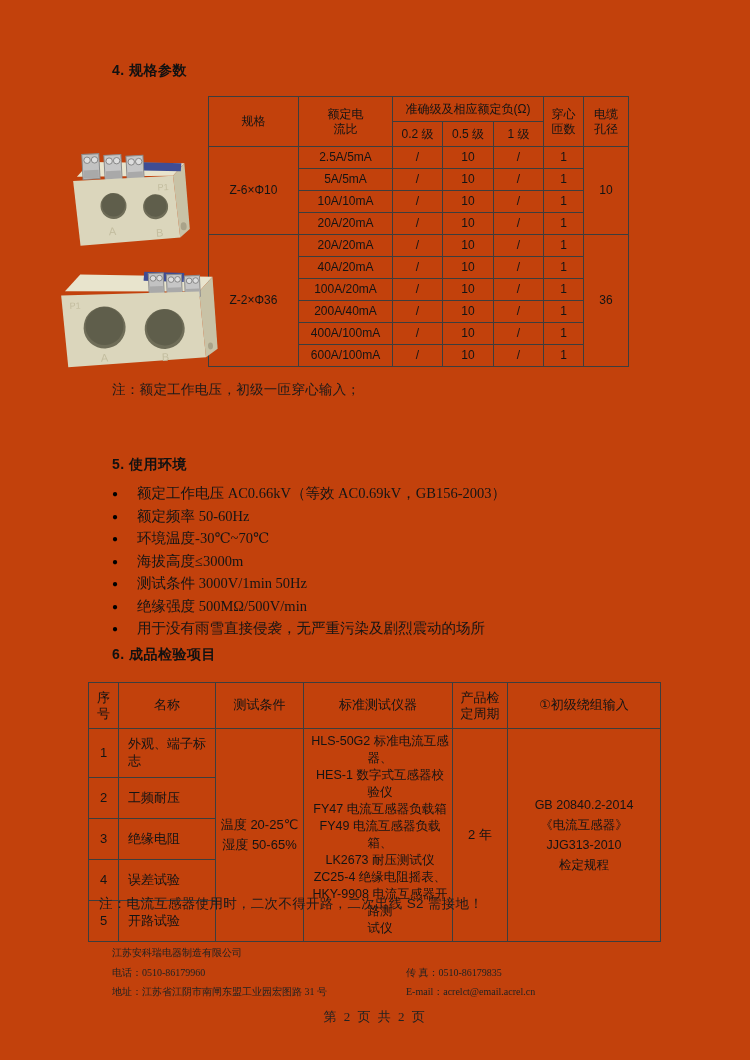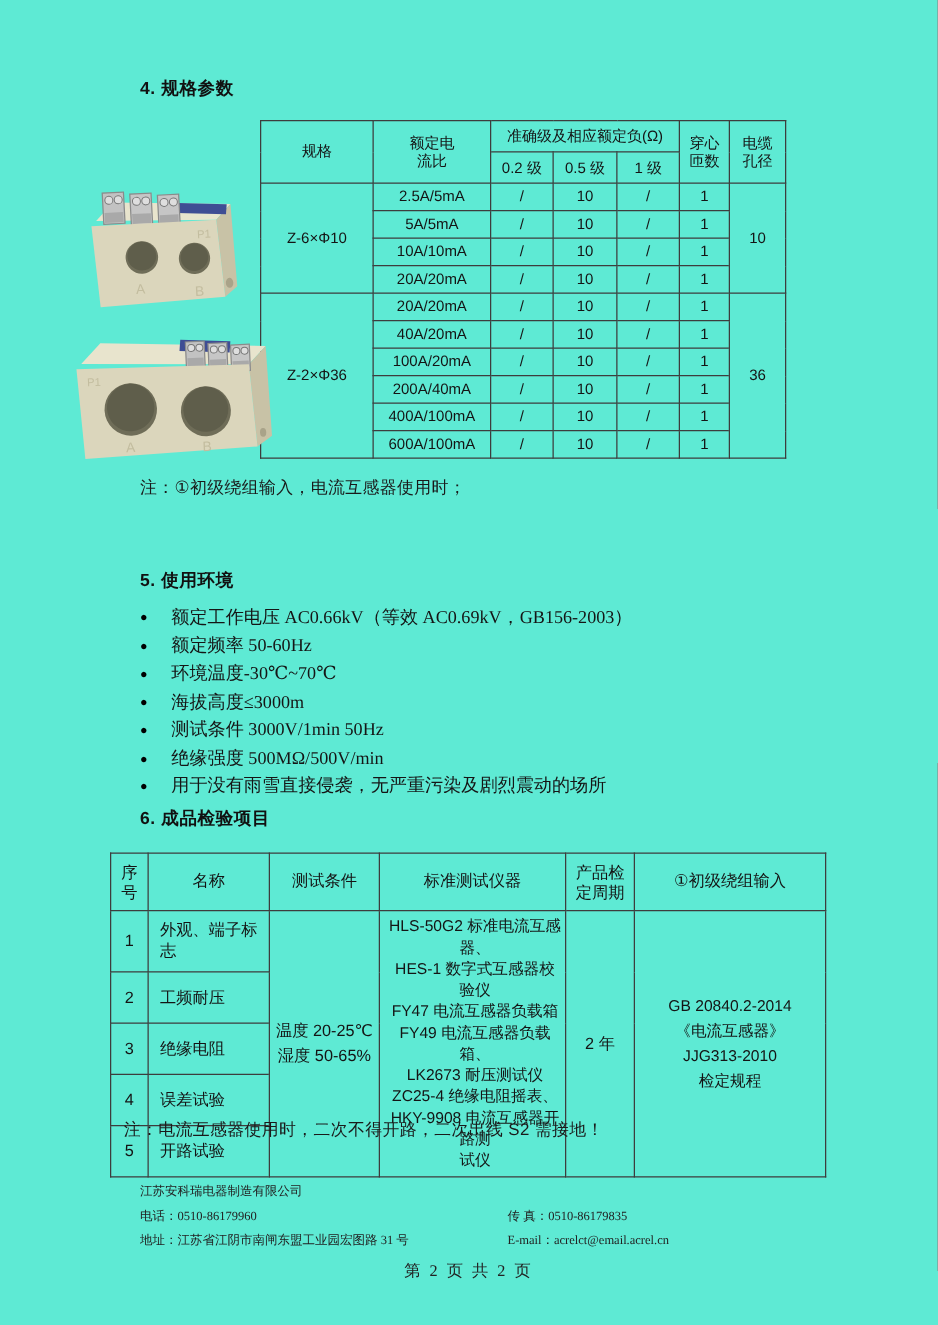--- a/index.html
+++ b/index.html
@@ -1,17 +1,17 @@
 <!DOCTYPE html>
 <html lang="zh"><head>
 <meta charset="utf-8">
 <style>
   html,body{margin:0;padding:0;background:#888;}
   .page{
-    position:relative;width:750px;height:1060px;margin:0 auto;background:#5eead4;
+    position:relative;width:750px;height:1060px;margin:0 auto;background:#c2410c;
     font-family:"Liberation Sans","DejaVu Sans",sans-serif;color:#1c1c1c;overflow:hidden;
   }
   .abs{position:absolute;}
   .sec-heading{font-size:14px;font-weight:bold;color:#111;letter-spacing:.5px;}
   
   table{border-collapse:collapse;table-layout:fixed;}
   .spec-table{width:420px;font-size:12px;color:#141414;}
   .spec-table th,.spec-table td{
     border:1px solid #3d3d3d;text-align:center;vertical-align:middle;padding:0 2px;
     font-weight:normal;line-height:1.25;
@@ -236,21 +236,21 @@
         <circle cx="110" cy="76" r="20" fill="#6f6d58"></circle>
         <circle cx="110" cy="74.5" r="18" fill="#5f5e4b"></circle>
         <text x="16" y="52" font-size="9" fill="#c3bd9f" font-family="sans-serif">P1</text>
         <text x="45" y="106" font-size="11" fill="#c3bd9f" font-family="sans-serif">A</text>
         <text x="106" y="108" font-size="11" fill="#c3bd9f" font-family="sans-serif">B</text>
         <ellipse cx="155" cy="95" rx="2.5" ry="3.5" fill="#a9a389"></ellipse>
       </g>
     </svg>
   </div>
 
-  <div class="abs note-text" style="left:112px;top:381px;">注：①初级绕组输入，电流互感器使用时；</div>
+  <div class="abs note-text" style="left:112px;top:381px;">注：额定工作电压，初级一匝穿心输入；</div>
 
   <div class="abs sec-heading" style="left:112px;top:456px;">5. 使用环境</div>
 
   <ul class="env-list abs" style="left:112px;top:484px;width:560px;">
     <li>
         <span class="bullet">●</span>
         <span>额定工作电压 AC0.66kV（等效 AC0.69kV，GB156-2003）</span>
       </li>
     <li>
         <span class="bullet">●</span>

